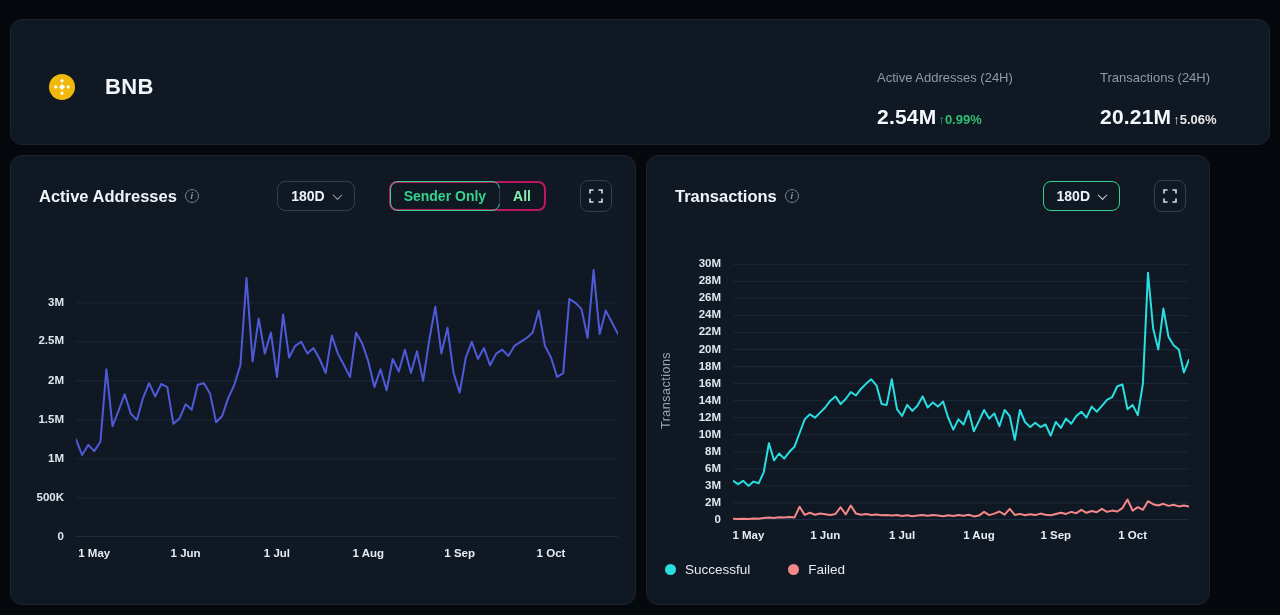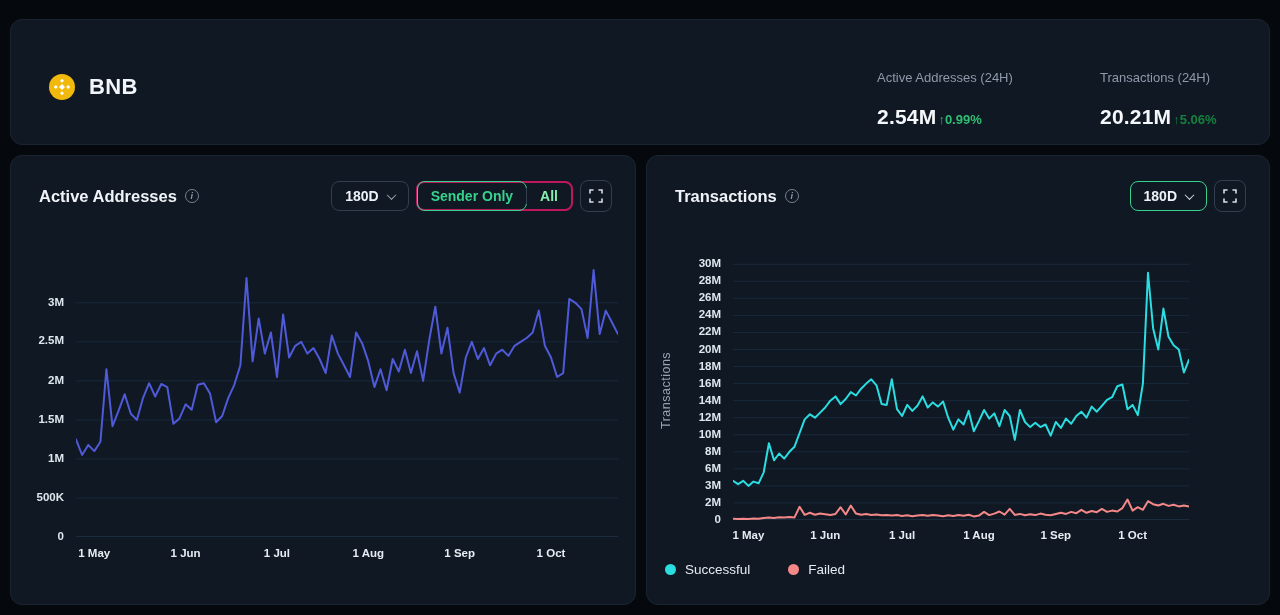--- a/index.html
+++ b/index.html
@@ -11,50 +11,50 @@
     position:relative;
   }
   .card {
     position:absolute;
     background:#101823;
     border:1px solid #1a2431;
     border-radius:12px;
   }
   
   #header-card { left:10px; top:19px; width:1260px; height:126px; }
-  .coin-wrap { position:absolute; left:38px; top:54px; display:flex; align-items:center; gap:14px; }
+  .coin-wrap { position:absolute; left:38px; top:54px; display:flex; align-items:center; gap:30px; }
   .coin-icon {
     width:26px; height:26px; border-radius:50%;
     background:#f0b90b; display:flex; align-items:center; justify-content:center;
     flex:0 0 auto;
   }
   .coin-title { font-size:22px; font-weight:700; letter-spacing:0.3px; }
   .stat { position:absolute; top:50px; }
   .stat-1 { left:866px; }
   .stat-2 { left:1089px; }
   .stat-label { font-size:13px; color:#8e99a9; }
   .stat-row { display:flex; align-items:baseline; margin-top:8px; }
   .stat-value { font-size:21px; font-weight:700; color:#f5f8fb; letter-spacing:0.2px;margin-top:12px; }
   .stat-change { font-size:13px; font-weight:600; color:#2fbe72; margin-left:2px; }
   
   #card-0 { left:10px;  top:155px; width:626px; height:450px; }
-  #card-1 { left:646px; top:155px; width:624px; height:450px; }
+  #card-1 { left:646px; top:155px; width:564px; height:450px; }
   .card-head {
     position:absolute; left:0; top:0; width:100%;
     padding:24px 23px 0 28px;
     display:flex; align-items:center;
   }
   .title-wrap { display:flex; align-items:center; gap:8px; }
   .panel-title { font-size:16.5px; font-weight:700; color:#f0f4f8; }
   .info-icon {
     width:14px; height:14px; border:1px solid #78828f; border-radius:50%;
     color:#919ba8; font-size:9px; line-height:12px; text-align:center;
     font-style:italic; font-weight:700; cursor:default;
   }
-  .controls { margin-left:auto; display:flex; align-items:center; gap:7px;padding-left:12px; }
+  .controls { margin-left:auto; display:flex; align-items:center; gap:34px;padding-left:12px; }
   .pill {
     display:inline-flex; align-items:center; gap:9px;
     background:transparent; border:1px solid #333f4e; border-radius:8px;
     color:#eef2f6; font-size:14px; font-weight:600;
     padding:6px 13px; cursor:pointer; height:30px;
     font-family:inherit;
   }
   .pill.green-border { border-color:#36d28e; }
   .chev {
     width:7px; height:7px; border-right:1.6px solid #9aa5b2; border-bottom:1.6px solid #9aa5b2;
@@ -133,21 +133,21 @@
     <div class="stat-row">
       <span class="stat-value">2.54M</span>
       <span class="stat-change" style="color: rgb(47, 190, 114);"><span>↑</span><span>0.99%</span></span>
     </div>
   </div>
 
   <div class="stat stat-2">
     <div class="stat-label">Transactions (24H)</div>
     <div class="stat-row">
       <span class="stat-value">20.21M</span>
-      <span class="stat-change" style="color: #15803d;"><span>↑</span><span>5.06%</span></span>
+      <span class="stat-change" style="color: #e5e5e5;"><span>↑</span><span>5.06%</span></span>
     </div>
   </div>
 </header>
 
 <section class="card" id="card-0">
   <div class="card-head">
     <div class="title-wrap">
       <h2 class="panel-title">Active Addresses</h2>
       <span class="info-icon">i</span>
     </div>

